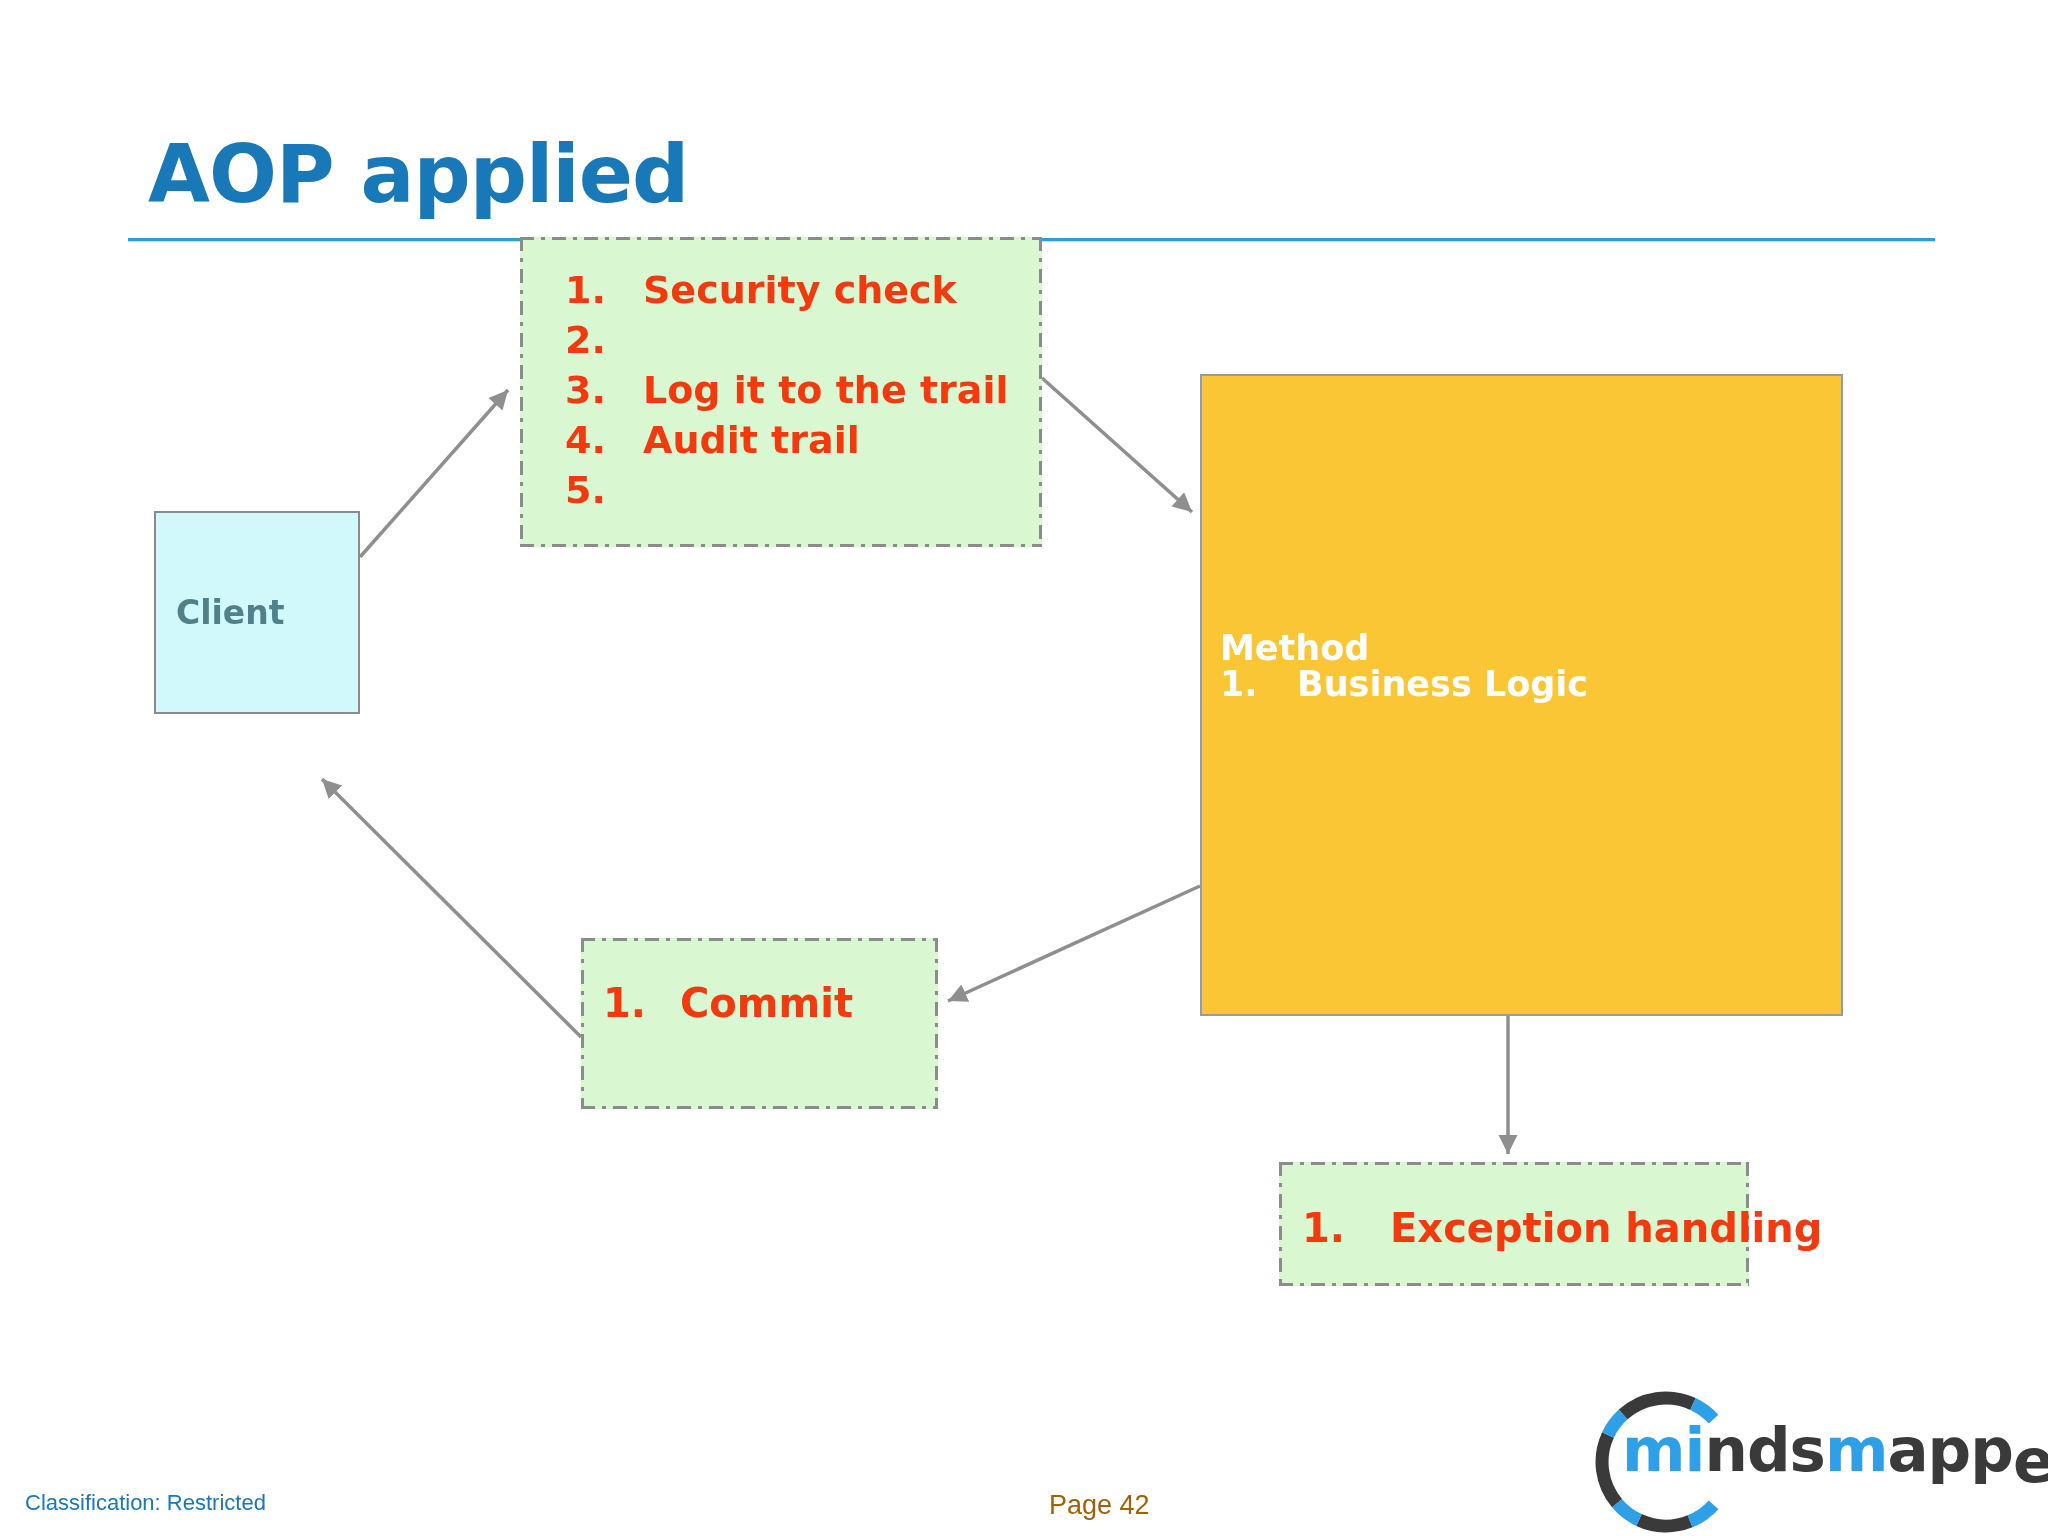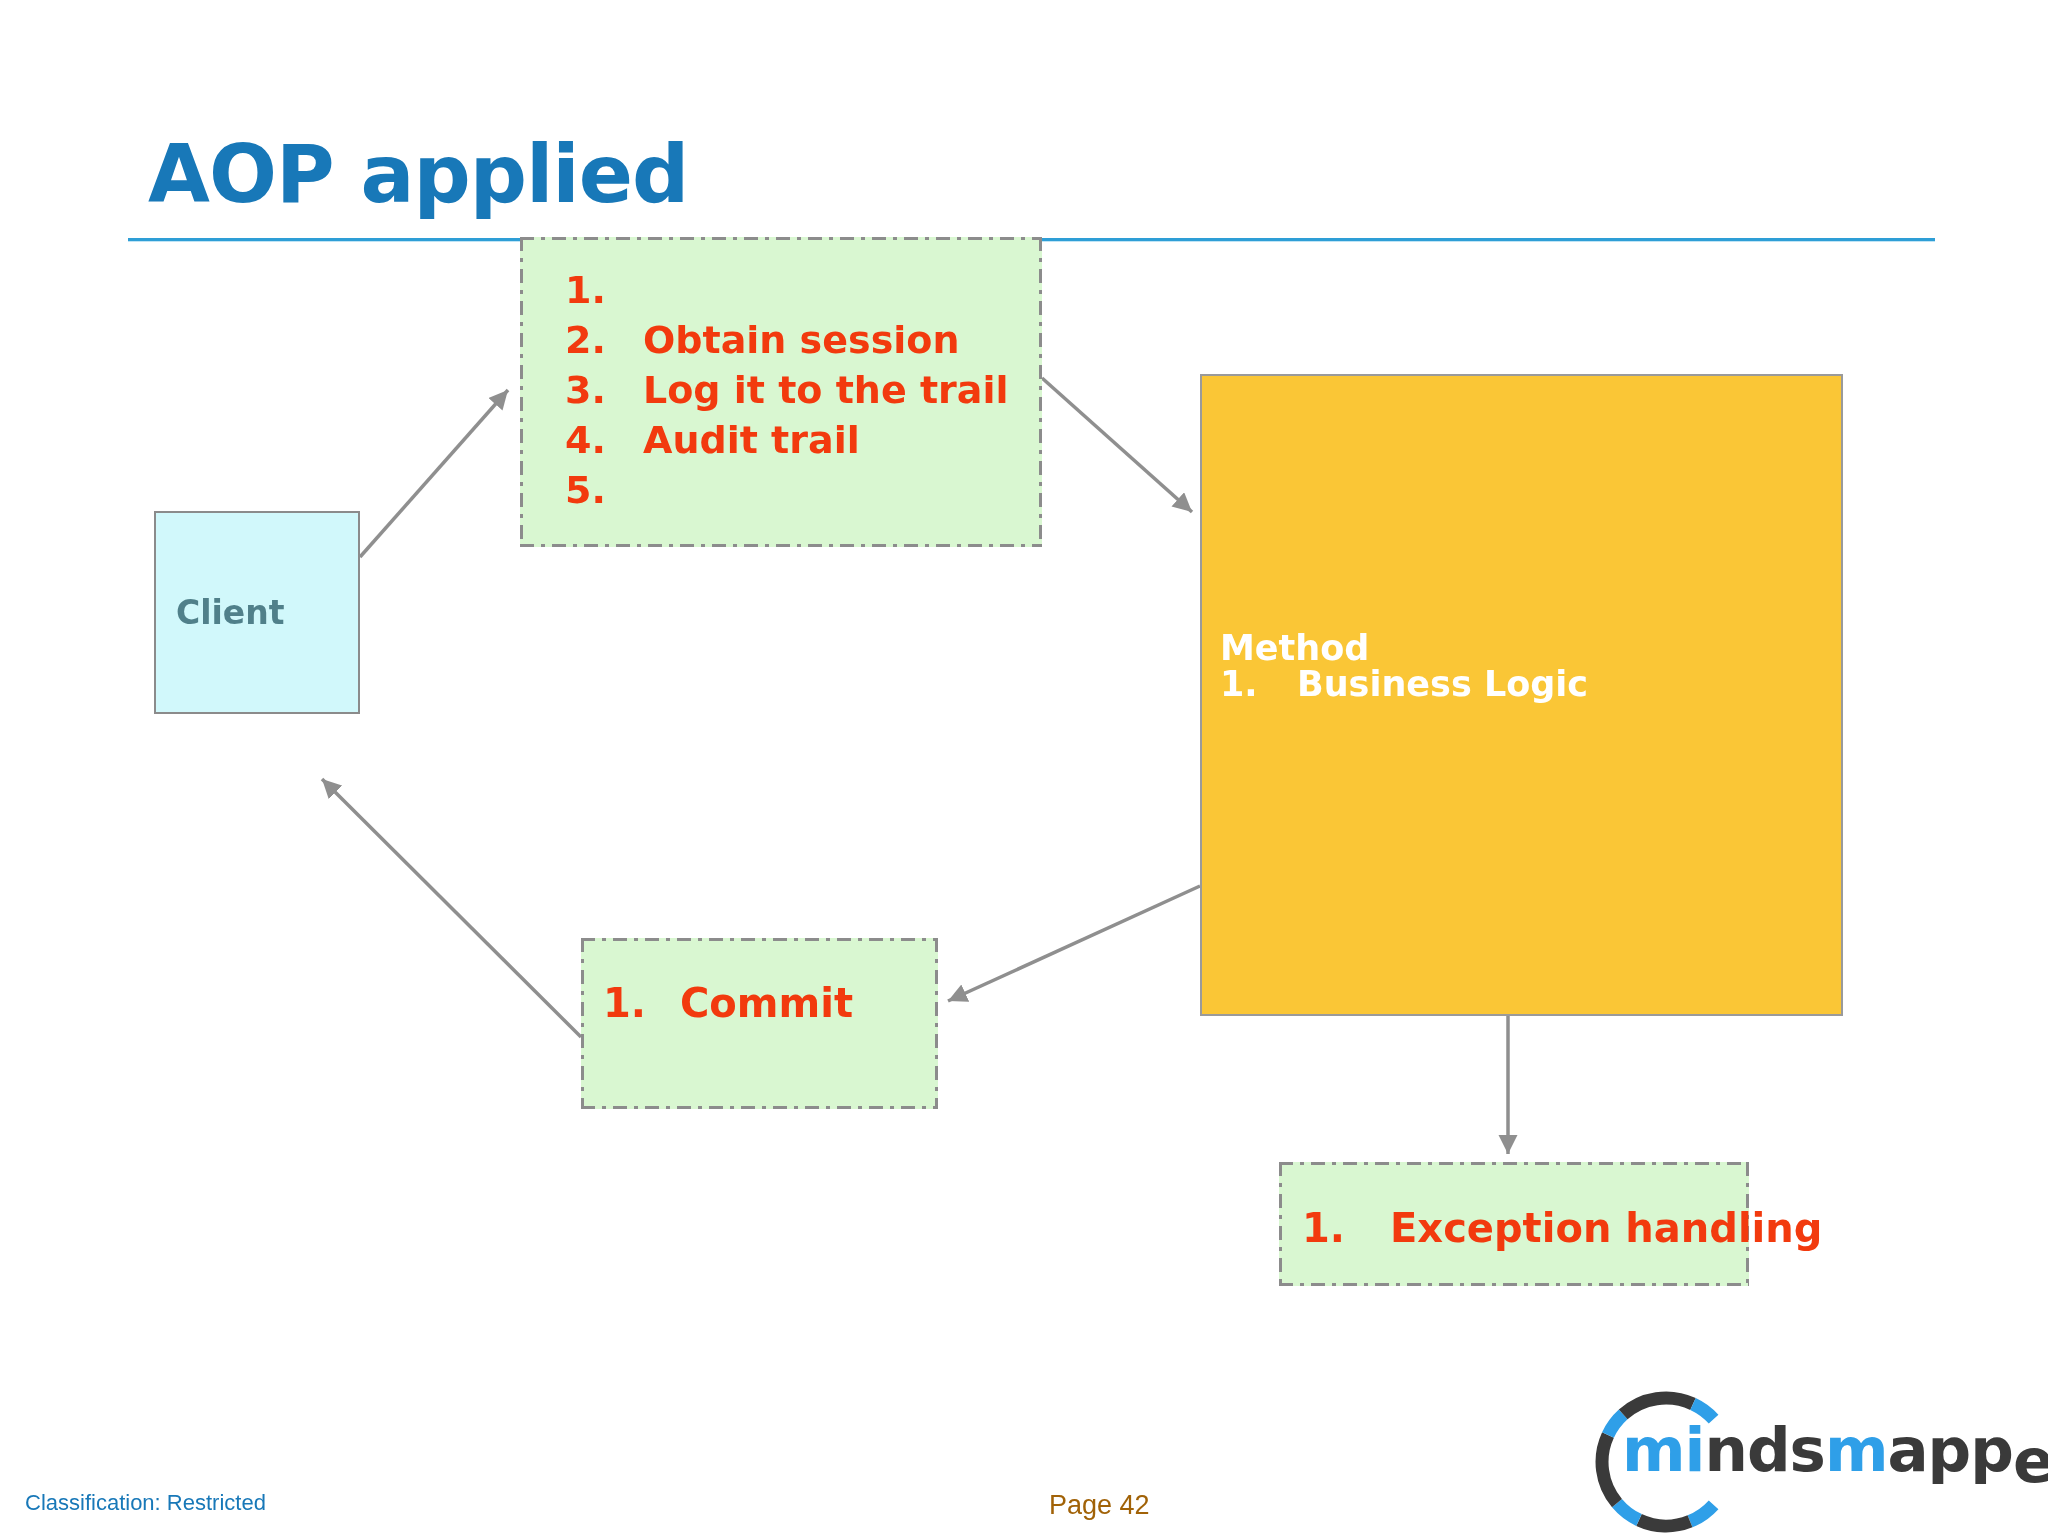--- a/index.html
+++ b/index.html
@@ -95,24 +95,24 @@
       <line x1="1200" y1="886" x2="948" y2="1001" marker-end="url(#ah)"></line>
       <line x1="581" y1="1037" x2="322" y2="779" marker-end="url(#ah)"></line>
       <line x1="1508" y1="1016" x2="1508" y2="1154" marker-end="url(#ah)"></line>
     </g>
   </svg>
 
   <div id="advice-before" class="gbox">
     <div class="red-list">
       <div class="row">
         <span class="num">1.</span>
+        <span>Security check</span>
       </div>
       <div class="row">
         <span class="num">2.</span>
-        <span>Obtain session</span>
       </div>
       <div class="row">
         <span class="num">3.</span>
         <span>Log it to the trail</span>
       </div>
       <div class="row">
         <span class="num">4.</span>
         <span>Audit trail</span>
       </div>
       <div class="row">

